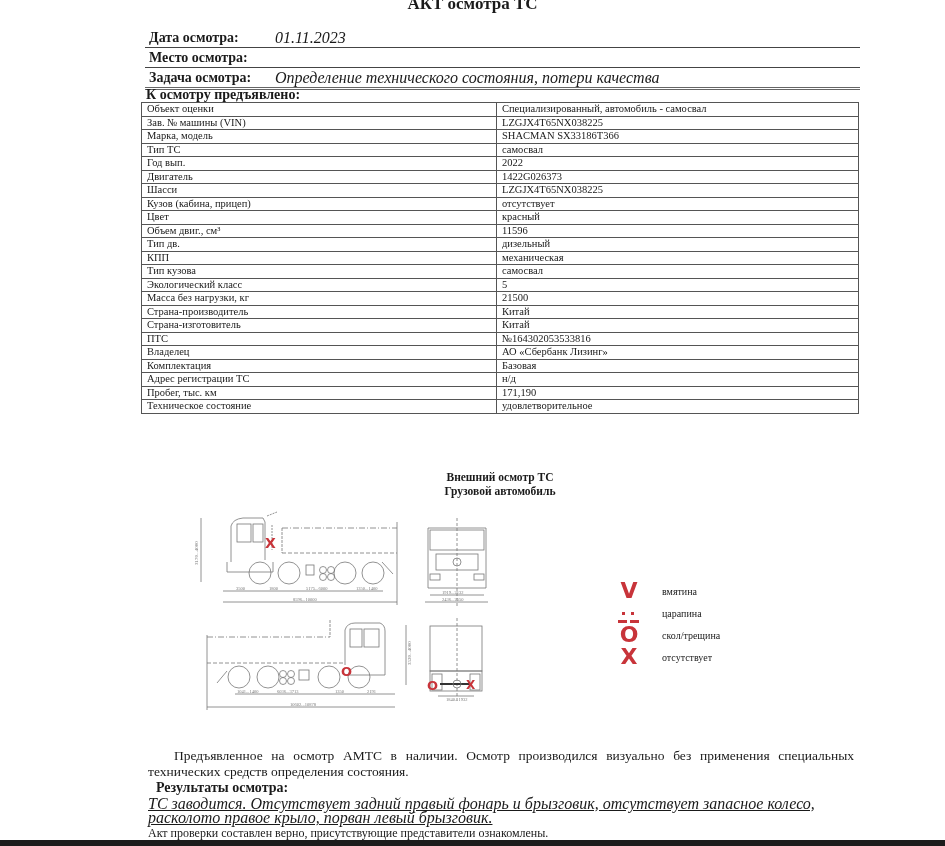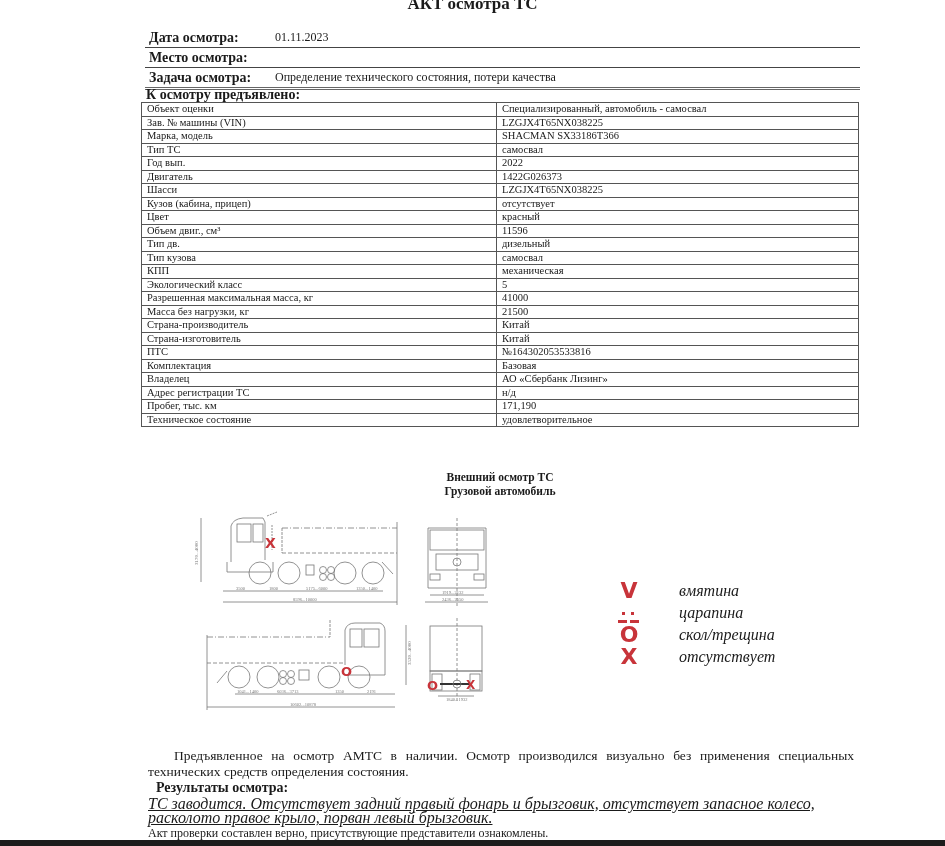--- a/index.html
+++ b/index.html
@@ -3,34 +3,34 @@
 <meta charset="utf-8">
 <style>
   html, body { margin:0; padding:0; background:#ffffff; }
   body { width:945px; height:846px; position:relative; overflow:hidden;
          font-family:"Liberation Serif", serif; color:#1a1a1a; }
   .title { position:absolute; left:0; right:0; top:-6px; text-align:center;
            font-weight:bold; font-size:17px; }
   .meta { position:absolute; left:145px; width:715px; }
   .meta-row { display:flex; height:19px; align-items:center; border-bottom:1.5px solid #444; }
   .meta-row .k { width:126px; font-weight:bold; font-size:14px; padding-left:4px; }
-  .meta-row .v { font-size:12px; }
+  .meta-row .v { font-style:italic; font-size:16px; }
   .meta-row.last { border-bottom:3px double #666; }
   .presented { position:absolute; left:146px; top:87px; font-weight:bold; font-size:14px; }
   table.specs { position:absolute; left:141px; top:102px; width:718px; border-collapse:collapse;
                 font-size:10.5px; }
   table.specs td { border:1px solid #555; height:12.5px; padding:0 5px; line-height:12px; }
   table.specs td.c1 { width:344px;margin-top:38px; }
   .sect-title { position:absolute; left:0; width:1000px; text-align:center; font-weight:bold; font-size:11.5px; line-height:14px; }
   .diagram { position:absolute; }
   .legend { position:absolute; left:615px; top:580px; }
   .legend-row { display:flex; align-items:center; height:22px; }
   .legend-sym { width:28px; text-align:center; color:#c8343a; font-family:"DejaVu Sans", sans-serif;
                 font-weight:bold; font-size:22px; line-height:20px; }
-  .legend-lbl { margin-left:36px; font-size:16px;font-style:italic; }
+  .legend-lbl { margin-left:19px; font-size:10px; }
   .para { position:absolute; left:148px; width:706px; top:748px; font-size:13.5px; line-height:16px; text-align:justify; text-indent:26px; }
   .res-title { position:absolute; left:156px; top:780px; font-weight:bold; font-size:14px; }
   .res-text { position:absolute; left:148px; top:797px; width:712px; font-size:16px; font-style:italic; text-decoration:underline; line-height:14px; }
   .final { position:absolute; left:148px; top:826px; font-size:12px; }
   .bottom-bar { position:absolute; left:0; right:0; top:840px; height:6px; background:#1c1c1c; }
 </style>
 </head>
 <body>
 
 <div class="title">АКТ осмотра ТС</div>
@@ -91,58 +91,54 @@
       </tr>
       <tr>
         <td class="c1">Объем двиг., см³</td>
         <td>11596</td>
       </tr>
       <tr>
         <td class="c1">Тип дв.</td>
         <td>дизельный</td>
       </tr>
       <tr>
+        <td class="c1">КПП</td>
+        <td>механическая</td>
+      </tr>
+      <tr>
         <td class="c1">Тип кузова</td>
         <td>самосвал</td>
       </tr>
       <tr>
-        <td class="c1">КПП</td>
-        <td>механическая</td>
-      </tr>
-      <tr>
         <td class="c1">Экологический класс</td>
         <td>5</td>
       </tr>
       <tr>
-        <td class="c1">Разрешенная максимальная масса, кг</td>
-        <td>41000</td>
-      </tr>
-      <tr>
         <td class="c1">Масса без нагрузки, кг</td>
         <td>21500</td>
       </tr>
       <tr>
         <td class="c1">Страна-производитель</td>
         <td>Китай</td>
       </tr>
       <tr>
         <td class="c1">Страна-изготовитель</td>
         <td>Китай</td>
       </tr>
       <tr>
         <td class="c1">ПТС</td>
         <td>№164302053533816</td>
       </tr>
       <tr>
+        <td class="c1">Владелец</td>
+        <td>АО «Сбербанк Лизинг»</td>
+      </tr>
+      <tr>
         <td class="c1">Комплектация</td>
         <td>Базовая</td>
-      </tr>
-      <tr>
-        <td class="c1">Владелец</td>
-        <td>АО «Сбербанк Лизинг»</td>
       </tr>
       <tr>
         <td class="c1">Адрес регистрации ТС</td>
         <td>н/д</td>
       </tr>
       <tr>
         <td class="c1">Пробег, тыс. км</td>
         <td>171,190</td>
       </tr>
       <tr>

